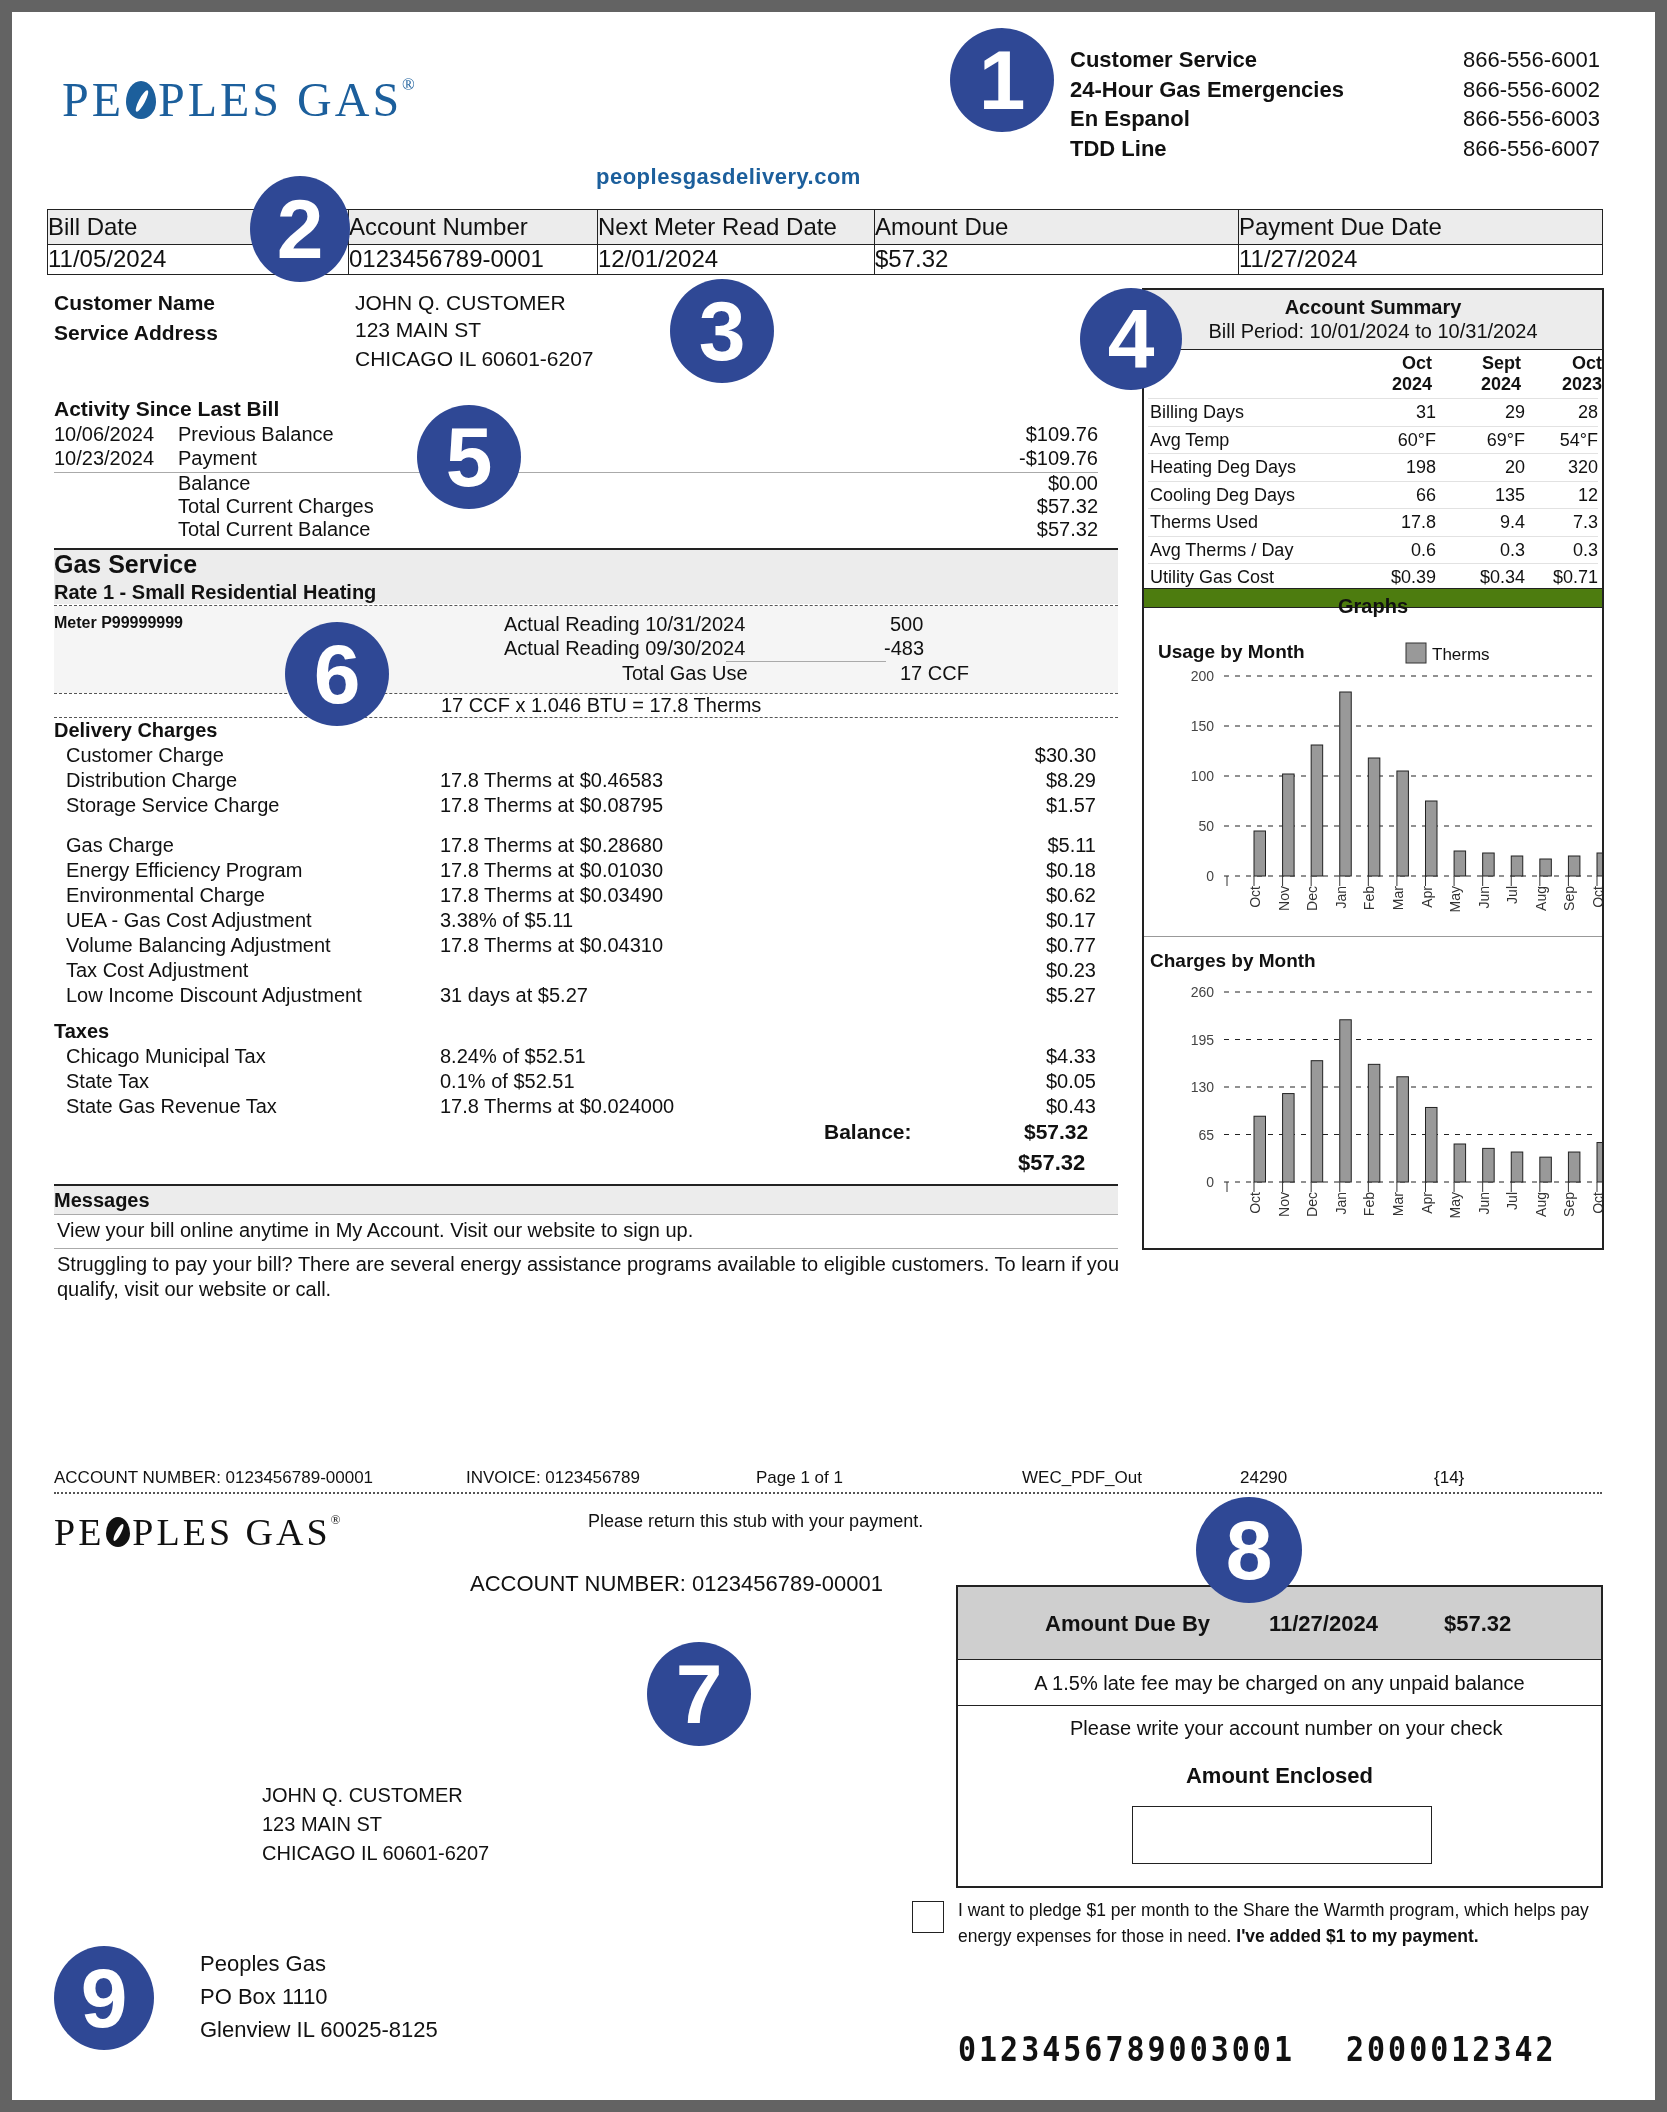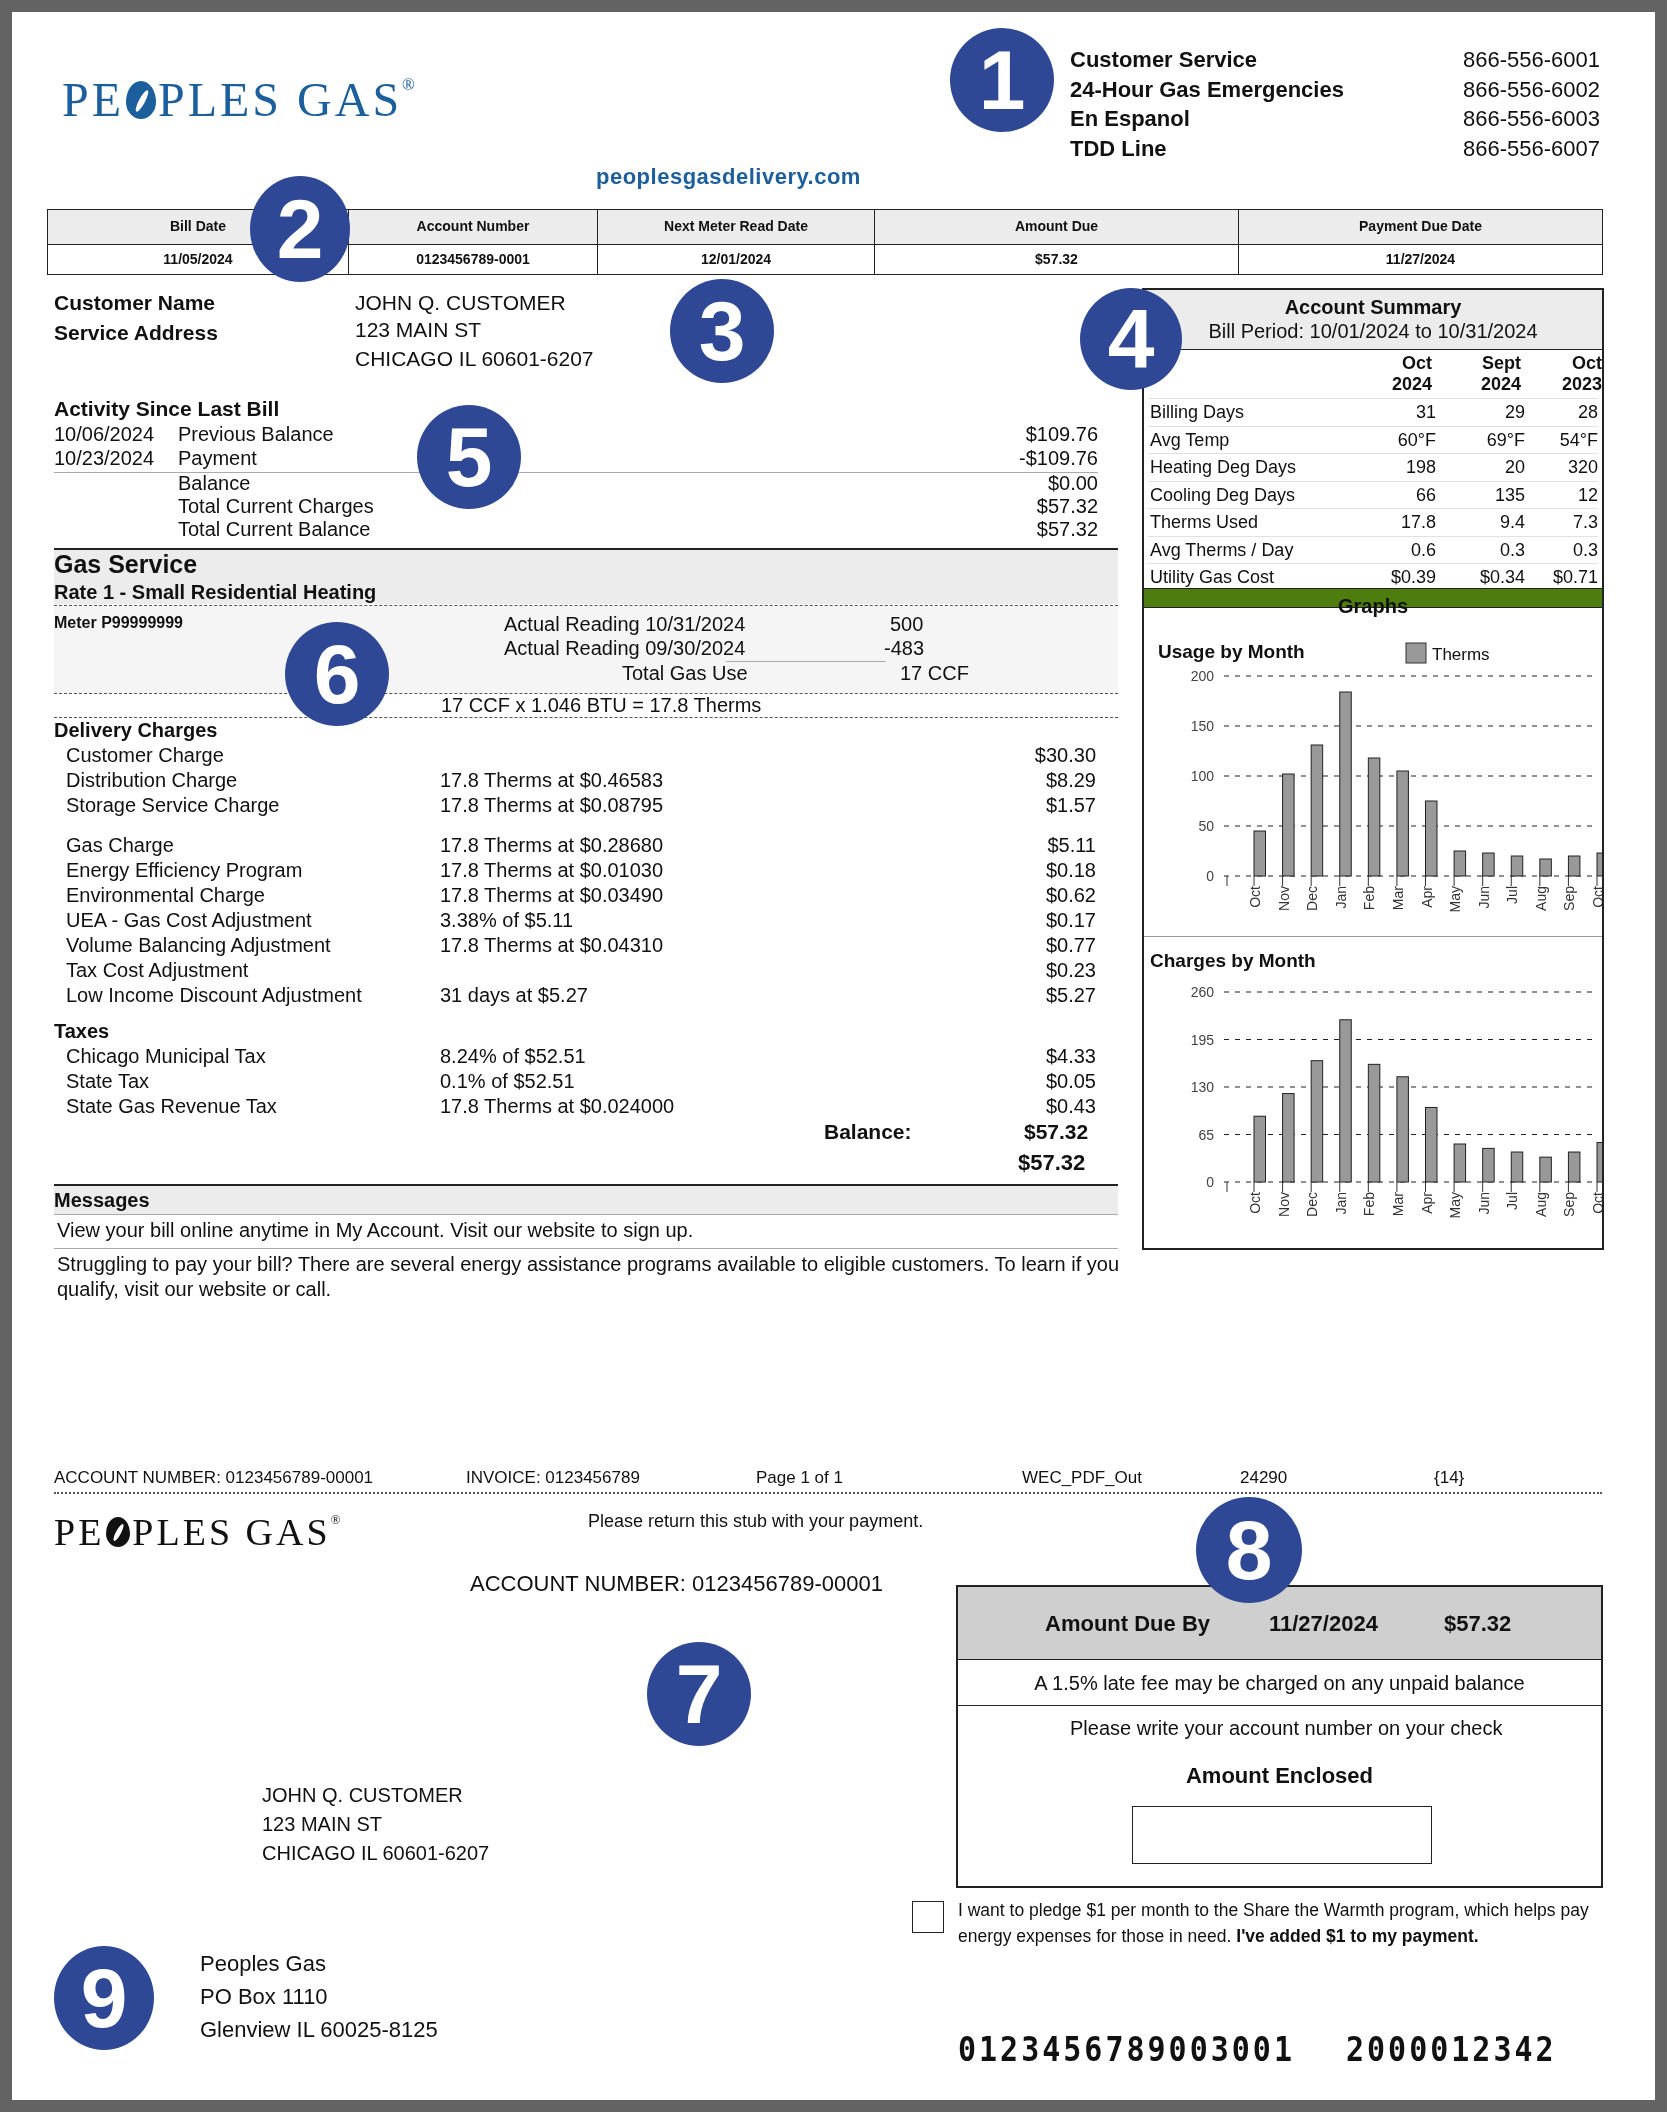--- a/index.html
+++ b/index.html
@@ -20,21 +20,21 @@
 
   
   .contact-label { position: absolute; left: 1070px; font-size: 22px; font-weight: bold; }
   .contact-phone { position: absolute; right: 67px; font-size: 22px; }
 
   
   .info-table { position: absolute; left: 47px; top: 209px; width: 1556px; height: 66px; border: 1.5px solid #222; }
   .info-table .row { position: absolute; left: 0; right: 0; display: flex; }
   .info-table .row.head { top: 0; height: 35px; background: #ececec; border-bottom: 1.5px solid #222; }
   .info-table .row.val { top: 35px; height: 29px; }
-  .info-table .cell { border-right: 1.5px solid #222; text-align: center; font-size: 14px; font-weight: bold; line-height: 33px; }
+  .info-table .cell { border-right: 1.5px solid #222; font-size: 24px; font-weight: normal; line-height: 33px; }
   .info-table .row.val .cell { line-height: 28px; }
   .info-table .cell:last-child { border-right: none; }
 
   .text-22 { font-size: 21px; }
   .small-row { position: absolute; font-size: 20px; white-space: nowrap; }
   .amt { position: absolute; right: 0; text-align: right; }
 
   
   .summary { position: absolute; left: 1142px; top: 288px; width: 462px; height: 962px; border: 2px solid #222; }
   .summary-head { position: absolute; left: 0; right: 0; top: 0; height: 60px; background: #ececec; border-bottom: 1.5px solid #222; text-align: center; }

